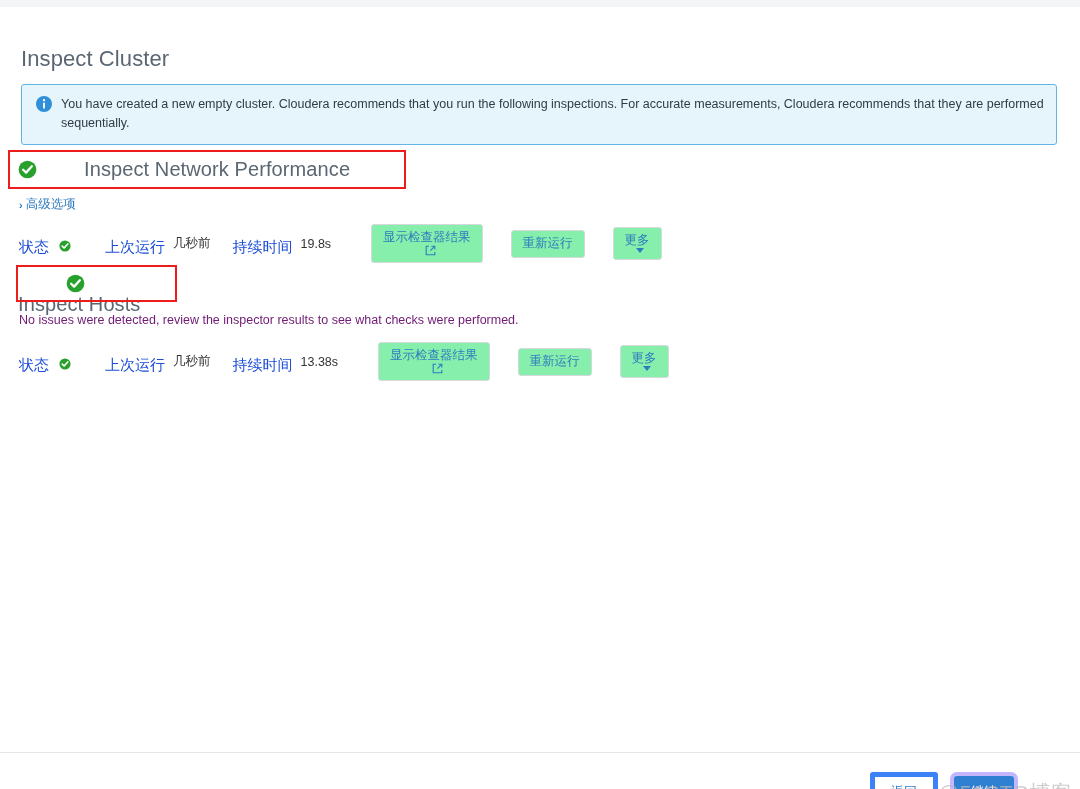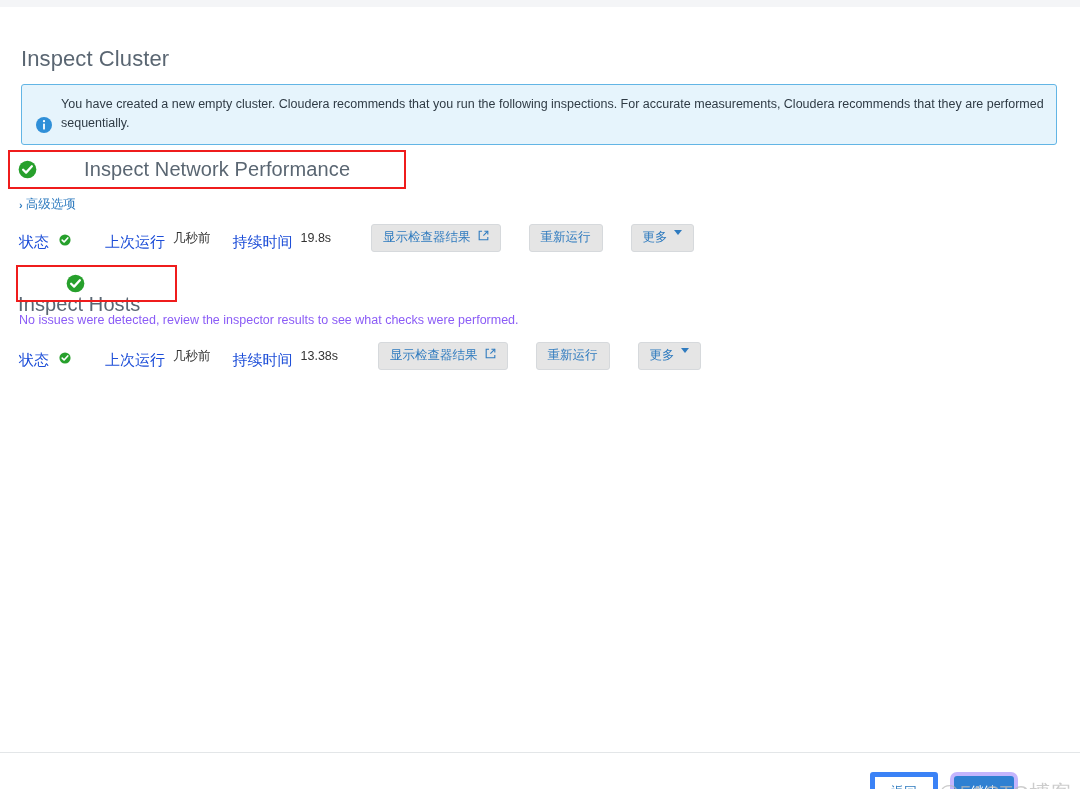--- a/index.html
+++ b/index.html
@@ -45,21 +45,21 @@
     left: 21px;
     top: 60px;
     width: 1036px;
     min-height: 48px;
     box-sizing: border-box;
     background: #e6f4fc;
     border: 1px solid #62b5e5;
     border-radius: 3px;
     padding: 10px 12px 11px 14px;
     display: flex;
-    align-items: flex-end;
+    align-items: flex-start;
   }
   .info-icon {
     flex: 0 0 auto;
     width: 16px;
     height: 16px;
     margin-top: 1px;
     margin-right: 9px;
   }
   .info-text {
     font-size: 12.5px;
@@ -116,21 +116,21 @@
     font-size: 11px;
     margin-right: 3px;
     font-weight: bold;
   }
   
   .helper-text {
     position: absolute;
     left: 19px;
     top: 289px;
     font-size: 12.5px;
-    color: #8b5cf6;
+    color: #701a75;
     white-space: nowrap;
   }
   
   .status-row {
     position: absolute;
     display: flex;
     align-items: center;
     white-space: nowrap;
   }
   #status-row-network { left: 19px; top: 200px; }
@@ -151,28 +151,30 @@
     margin-left: 10px;
   }
   .gap-lg { width: 34px; display:inline-block; }
   .gap-md { width: 22px; display:inline-block; }
   .gap-sm { width: 8px;  display:inline-block; }
 
   .btn {
     font-family: "Liberation Sans", "DejaVu Sans", sans-serif;
     font-size: 12.5px;
     color: #2f7bbf;
-    background: #e5e5e5;
+    background: #86efac;
     border: 1px solid #d6d9dc;
     border-radius: 3px;
     padding: 5px 11px 6px 11px;
     display: inline-flex;
+    align-items: center;
     cursor: pointer;
     line-height: 15px;
     white-space: nowrap;
+    flex-direction: column;
   }
   .btn .ext-icon {
     width: 11px;
     height: 11px;
     margin-left: 7px;
   }
   .btn .caret {
     margin-left: 6px;
     width: 0; height: 0;
     border-left: 4px solid transparent;

